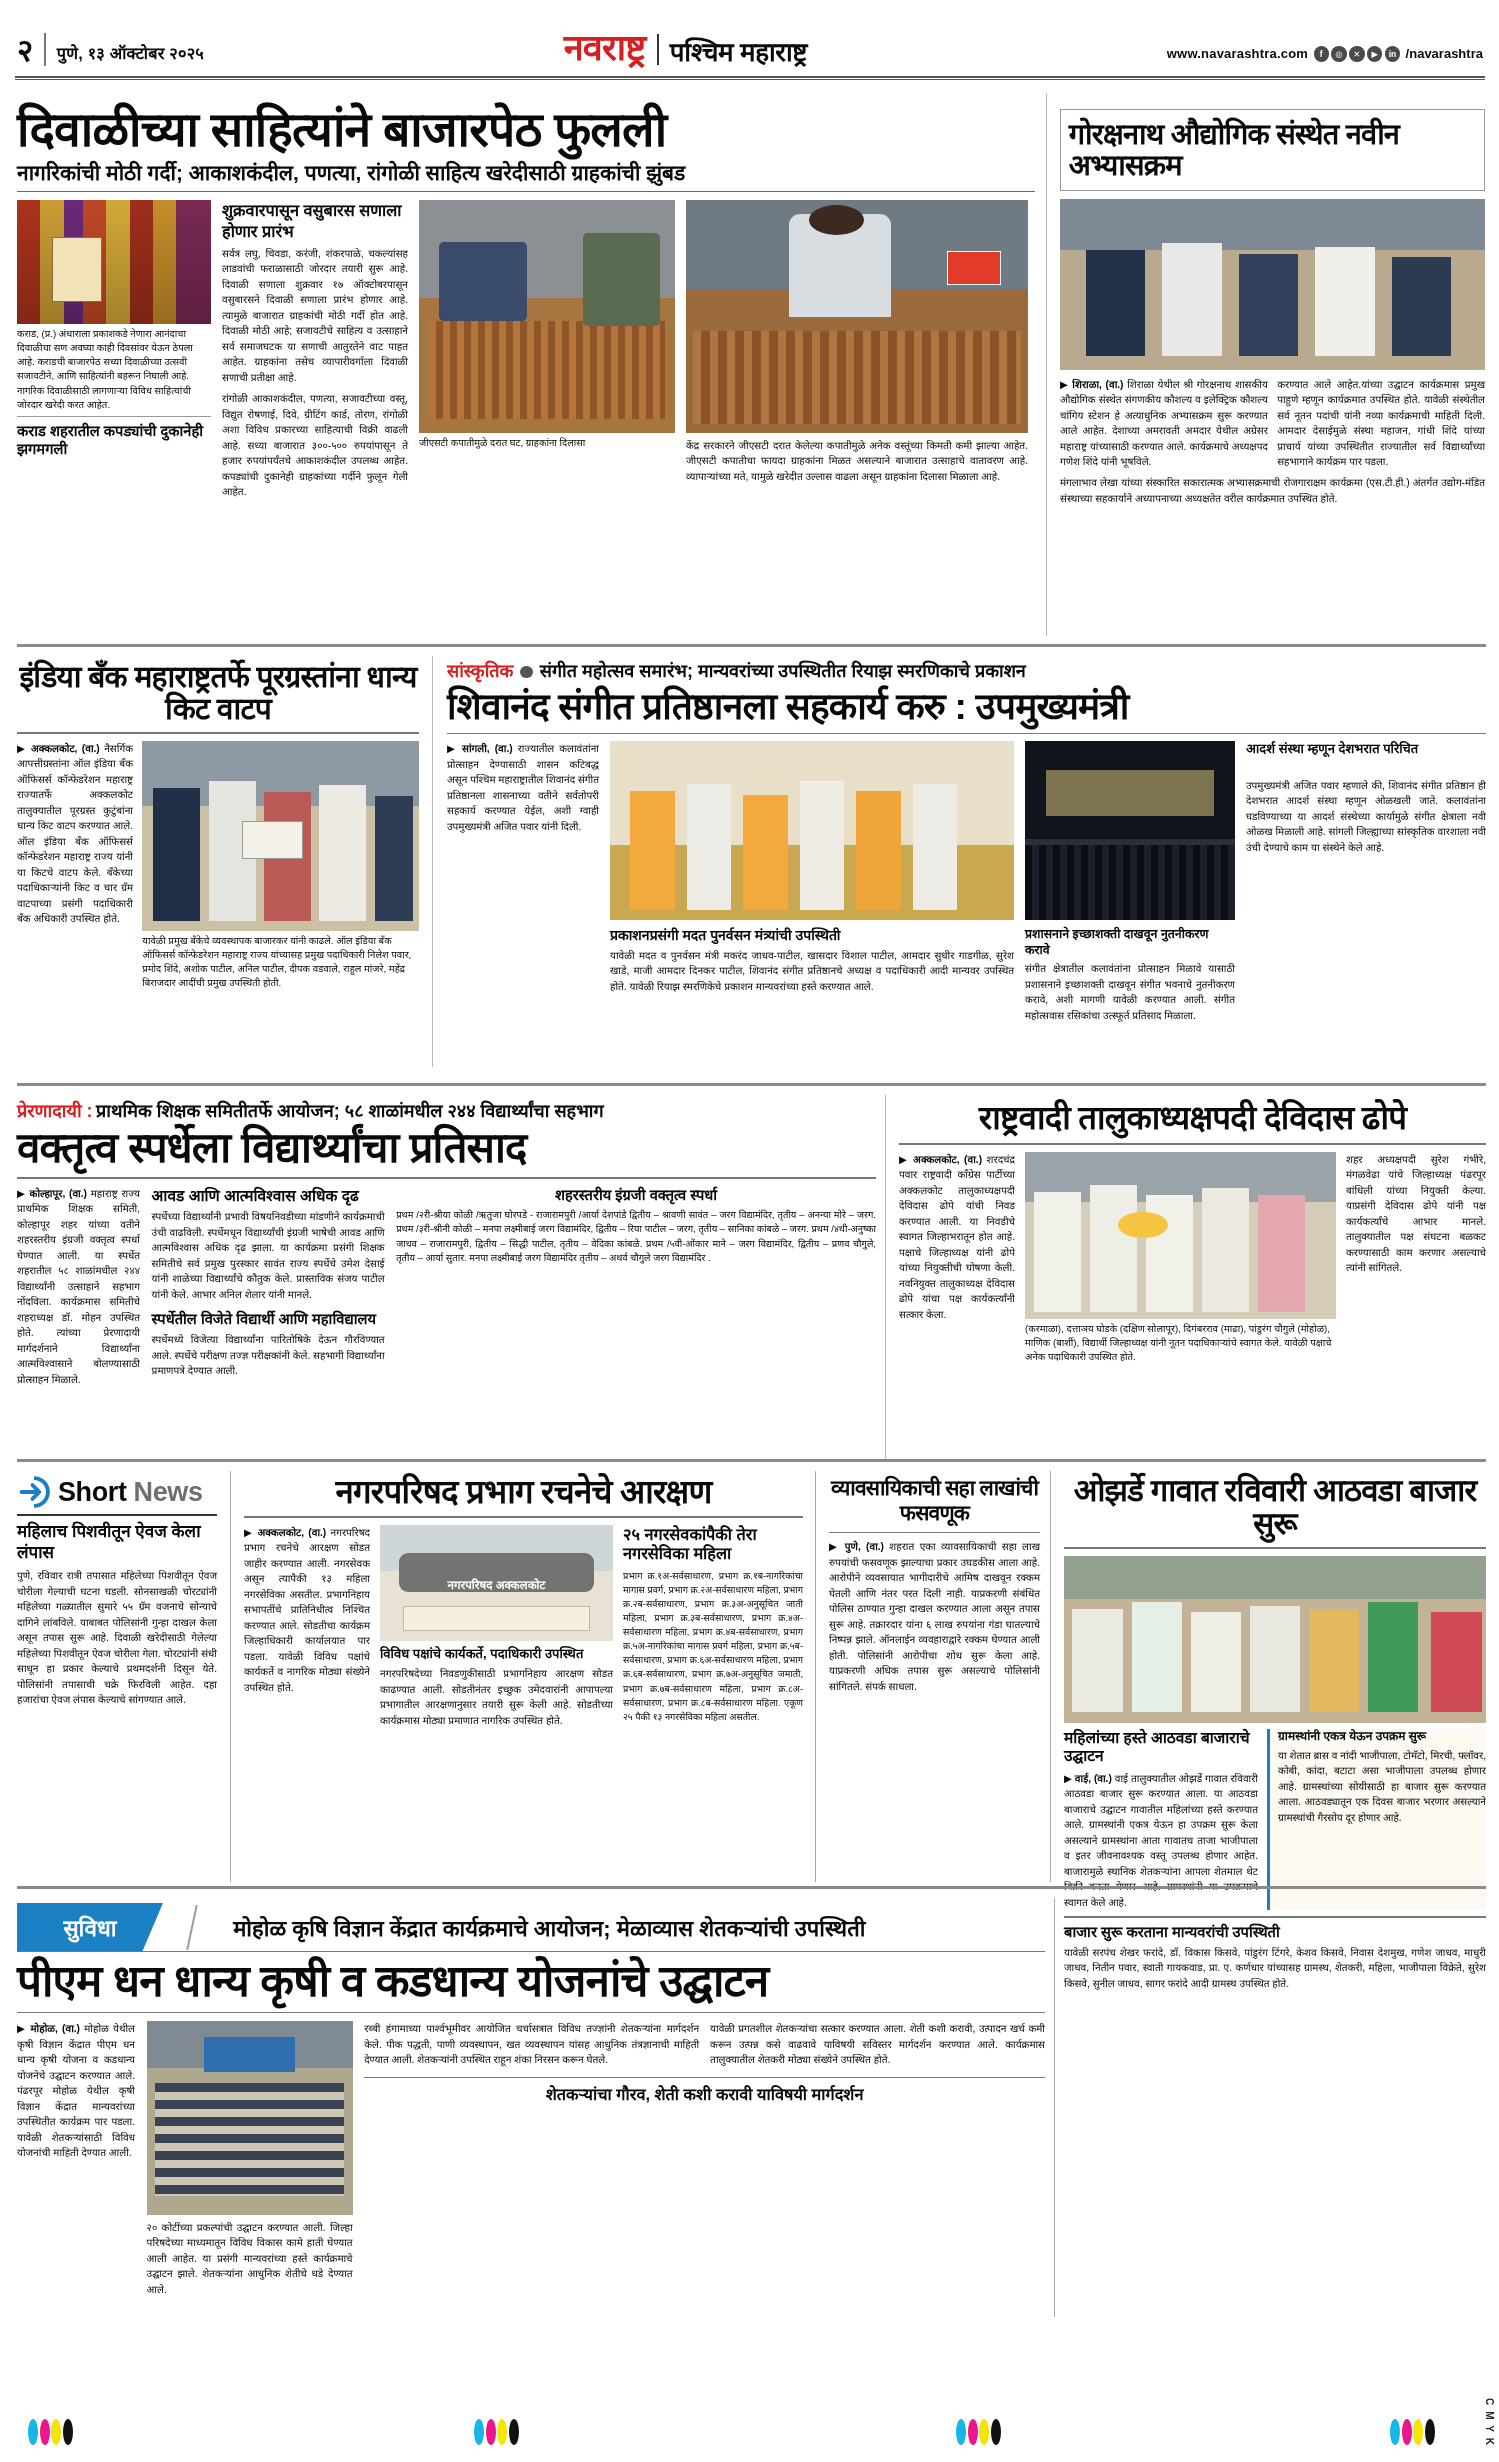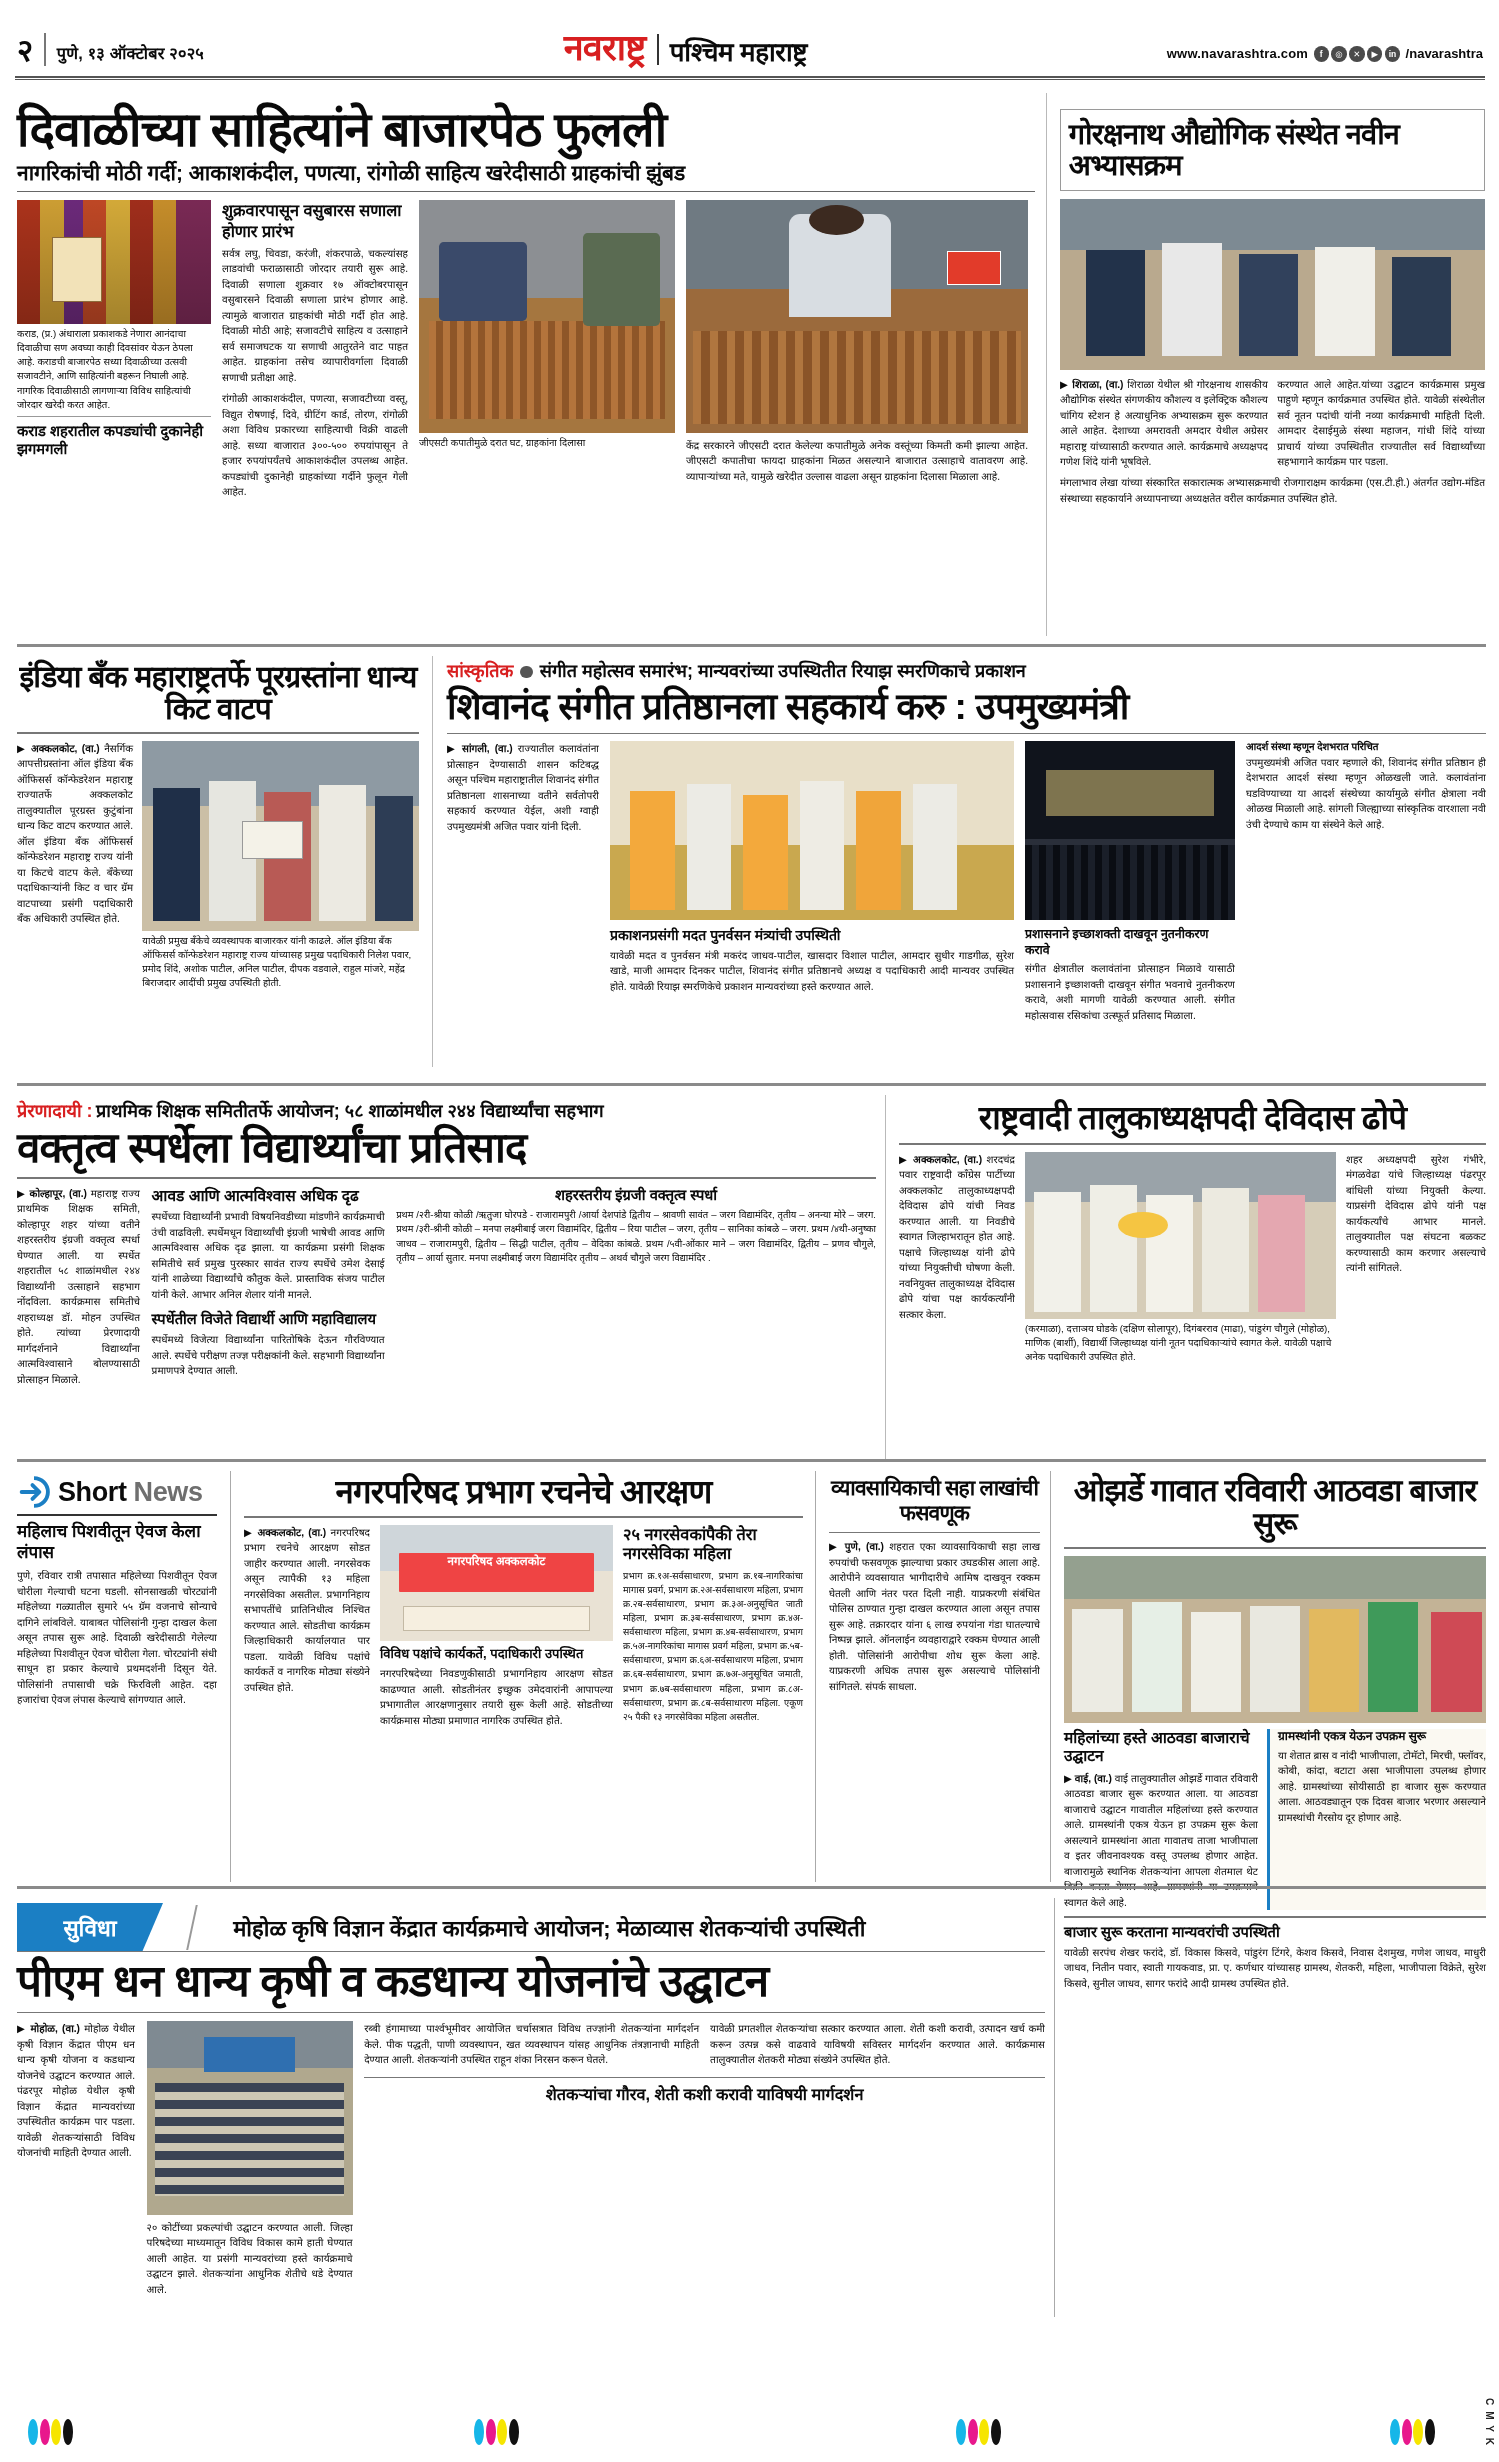--- a/index.html
+++ b/index.html
@@ -232,21 +232,21 @@
       </div>
       <div style="width:210px;">
         <div class="photo" style="height:179px;">
           <div class="px" style="background:linear-gradient(180deg,#10141c 0 55%, #2a2f3a 55% 100%);"></div>
           <div style="position:absolute; left:10%; top:16%; width:80%; height:26%; background:#d9c27a; opacity:.55;"></div>
           <div style="position:absolute; left:0; bottom:0; width:100%; height:42%;
                background:repeating-linear-gradient(90deg,#0a0d13 0 7px,#1a1f29 7px 14px);"></div>
         </div>
       </div>
       <div style="flex:1;" class="body">
-        <div class="subhead" style="font-size:10px; margin-bottom:1px;">आदर्श संस्था म्हणून देशभरात परिचित</div>
+        <div class="subhead" style="font-size:13px; margin-bottom:20px;">आदर्श संस्था म्हणून देशभरात परिचित</div>
         <div>उपमुख्यमंत्री अजित पवार म्हणाले की, शिवानंद संगीत प्रतिष्ठान ही देशभरात आदर्श संस्था म्हणून ओळखली जाते. कलावंतांना घडविण्याच्या या आदर्श संस्थेच्या कार्यामुळे संगीत क्षेत्राला नवी ओळख मिळाली आहे. सांगली जिल्ह्याच्या सांस्कृतिक वारशाला नवी उंची देण्याचे काम या संस्थेने केले आहे.</div>
       </div>
     </div>
 
     <div style="display:flex; gap:11px; margin-top:7px;">
       <div style="width:152px;"></div>
       <div style="width:404px;">
         <div class="subhead" style="font-size:14px; margin-bottom:3.1px;">प्रकाशनप्रसंगी मदत पुनर्वसन मंत्र्यांची उपस्थिती</div>
         <div class="body">यावेळी मदत व पुनर्वसन मंत्री मकरंद जाधव-पाटील, खासदार विशाल पाटील, आमदार सुधीर गाडगीळ, सुरेश खाडे, माजी आमदार दिनकर पाटील, शिवानंद संगीत प्रतिष्ठानचे अध्यक्ष व पदाधिकारी आदी मान्यवर उपस्थित होते. यावेळी रियाझ स्मरणिकेचे प्रकाशन मान्यवरांच्या हस्ते करण्यात आले.</div>
       </div>
@@ -335,22 +335,22 @@
     <div class="hl-main" style="font-size:33px; text-align:center;">नगरपरिषद प्रभाग रचनेचे आरक्षण</div>
     <div class="thickline" style="position:static; margin:6.2px 0 7px 0; height:1.6px; background:#777;"></div>
     <div style="display:flex; gap:10px;">
       <div style="width:126px;" class="body">
         <span class="arrow">▶</span> <span class="dateline">अक्कलकोट, (वा.)</span>
         <span>नगरपरिषद प्रभाग रचनेचे आरक्षण सोडत जाहीर करण्यात आली. नगरसेवक असून त्यापैकी १३ महिला नगरसेविका असतील. प्रभागनिहाय सभापतींचे प्रातिनिधीत्व निश्चित करण्यात आले. सोडतीचा कार्यक्रम जिल्हाधिकारी कार्यालयात पार पडला. यावेळी विविध पक्षांचे कार्यकर्ते व नागरिक मोठ्या संख्येने उपस्थित होते.</span>
       </div>
       <div style="width:233px;">
         <div class="photo" style="height:116px;">
           <div class="px" style="background:linear-gradient(180deg,#cfd6da 0 40%, #e9e2d4 40% 100%);"></div>
-          <div style="position:absolute; left:8%; top:24%; width:84%; height:34%; background:#ef4444; border-radius:1px;
-               display:flex; align-items:flex-start; justify-content:center;">
+          <div style="position:absolute; left:8%; top:24%; width:84%; height:34%; background:#737373; border-radius:9px;
+               display:flex; align-items:flex-end; justify-content:center;">
             <span style="color:#fff; font-size:11.6px; font-weight:800;">नगरपरिषद अक्कलकोट</span>
           </div>
           <div style="position:absolute; left:10%; bottom:8%; width:80%; height:22%; background:#f6efe0; border:0.8px solid #c3b9a4;"></div>
         </div>
         <div class="subhead" style="font-size:13px; margin-top:5.4px;">विविध पक्षांचे कार्यकर्ते, पदाधिकारी उपस्थित</div>
         <div class="body" style="margin-top:3.9px;">नगरपरिषदेच्या निवडणुकीसाठी प्रभागनिहाय आरक्षण सोडत काढण्यात आली. सोडतीनंतर इच्छुक उमेदवारांनी आपापल्या प्रभागातील आरक्षणानुसार तयारी सुरू केली आहे. सोडतीच्या कार्यक्रमास मोठ्या प्रमाणात नागरिक उपस्थित होते.</div>
       </div>
       <div style="flex:1;">
         <div class="subhead" style="font-size:16.3px; line-height:1.2; margin-bottom:4.7px;">२५ नगरसेवकांपैकी तेरा नगरसेविका महिला</div>
         <div class="body" style="font-size:9.3px;">प्रभाग क्र.१अ-सर्वसाधारण, प्रभाग क्र.१ब-नागरिकांचा मागास प्रवर्ग, प्रभाग क्र.२अ-सर्वसाधारण महिला, प्रभाग क्र.२ब-सर्वसाधारण, प्रभाग क्र.३अ-अनुसूचित जाती महिला, प्रभाग क्र.३ब-सर्वसाधारण, प्रभाग क्र.४अ-सर्वसाधारण महिला, प्रभाग क्र.४ब-सर्वसाधारण, प्रभाग क्र.५अ-नागरिकांचा मागास प्रवर्ग महिला, प्रभाग क्र.५ब-सर्वसाधारण, प्रभाग क्र.६अ-सर्वसाधारण महिला, प्रभाग क्र.६ब-सर्वसाधारण, प्रभाग क्र.७अ-अनुसूचित जमाती, प्रभाग क्र.७ब-सर्वसाधारण महिला, प्रभाग क्र.८अ-सर्वसाधारण, प्रभाग क्र.८ब-सर्वसाधारण महिला. एकूण २५ पैकी १३ नगरसेविका महिला असतील.</div>

